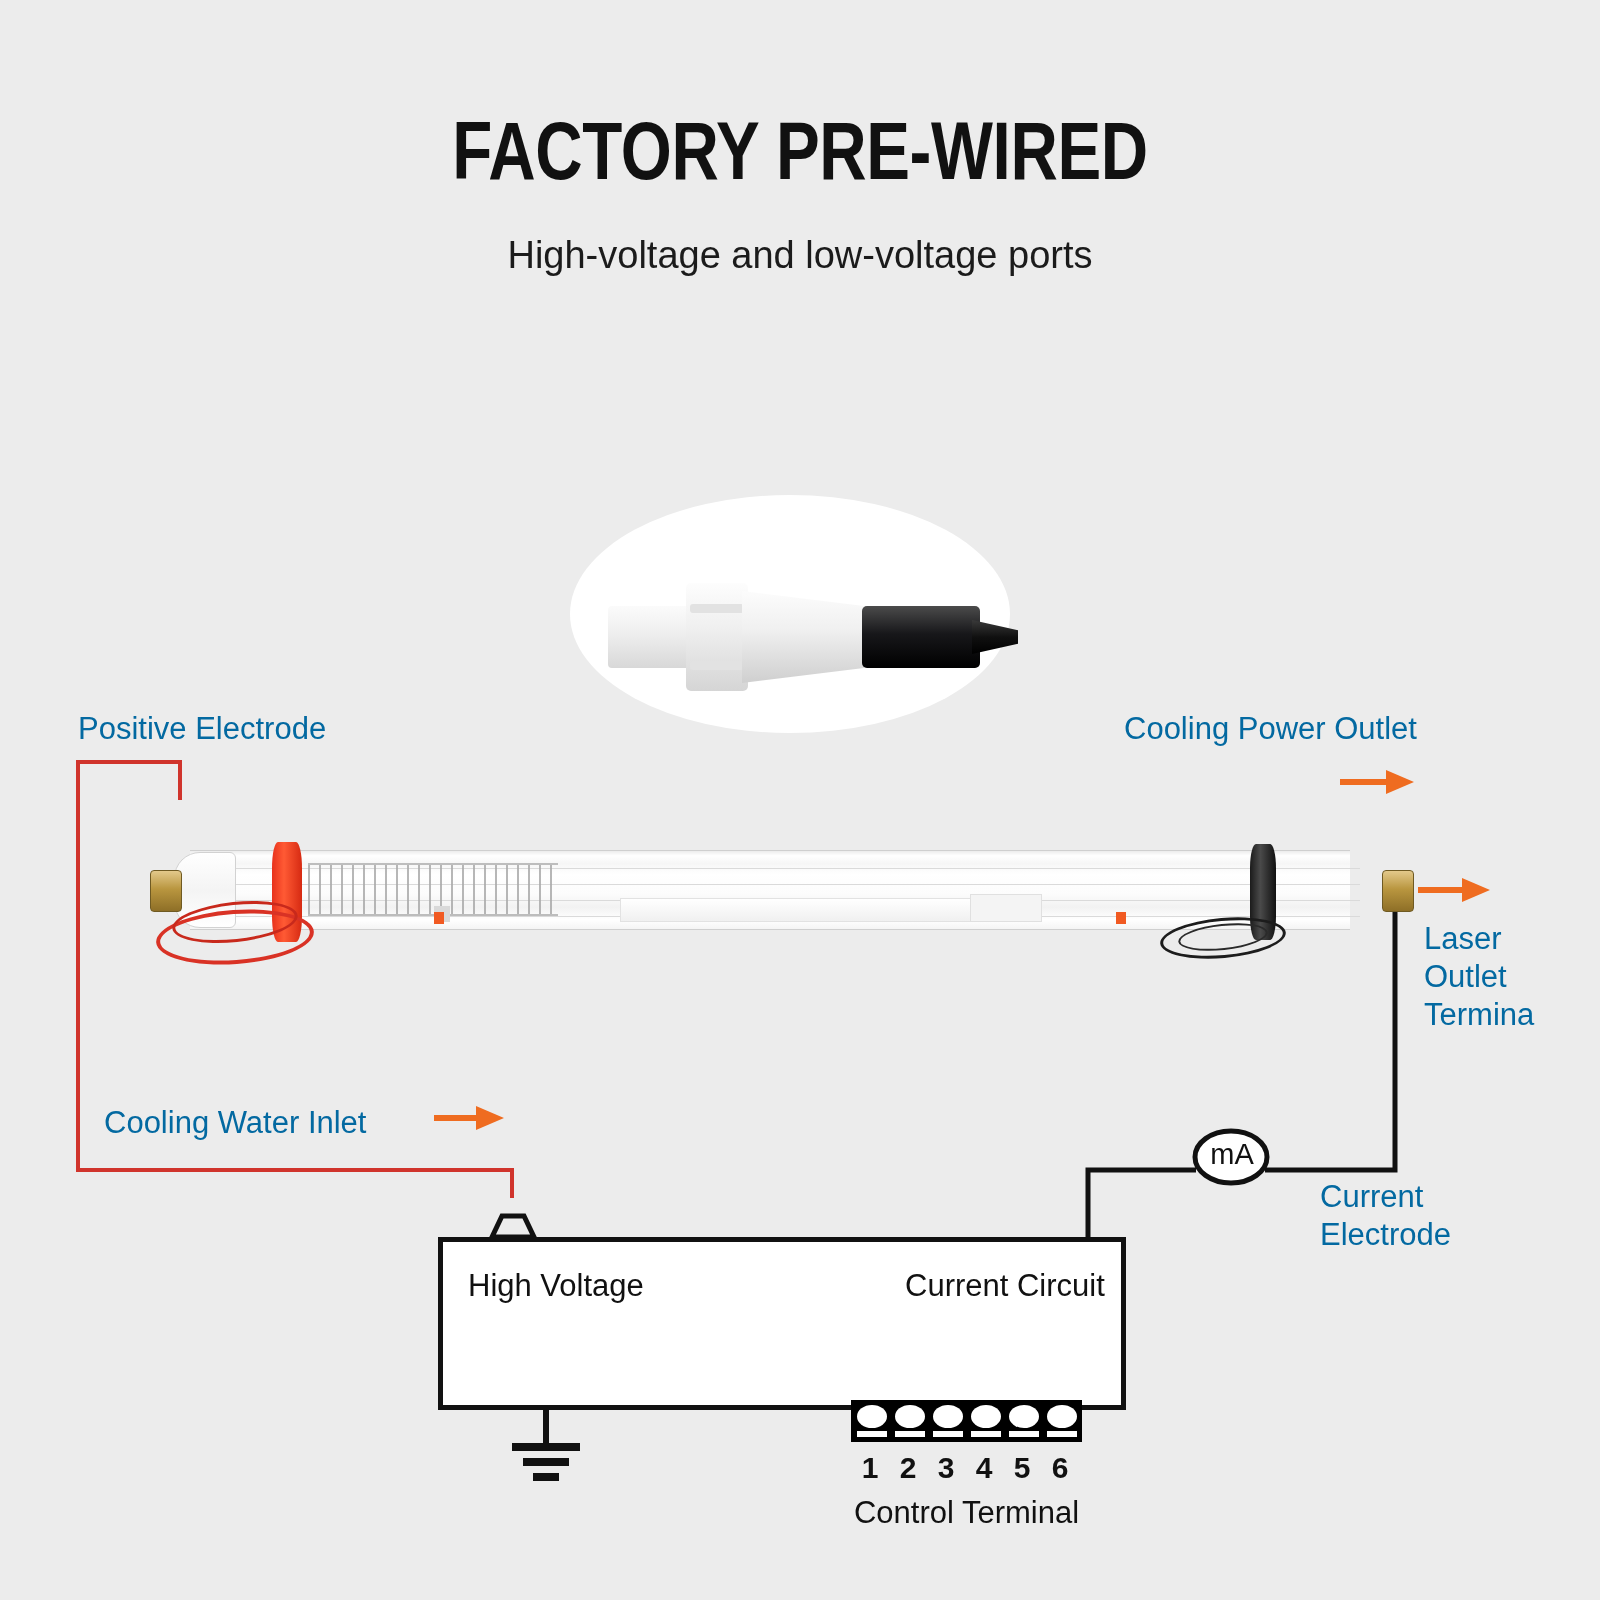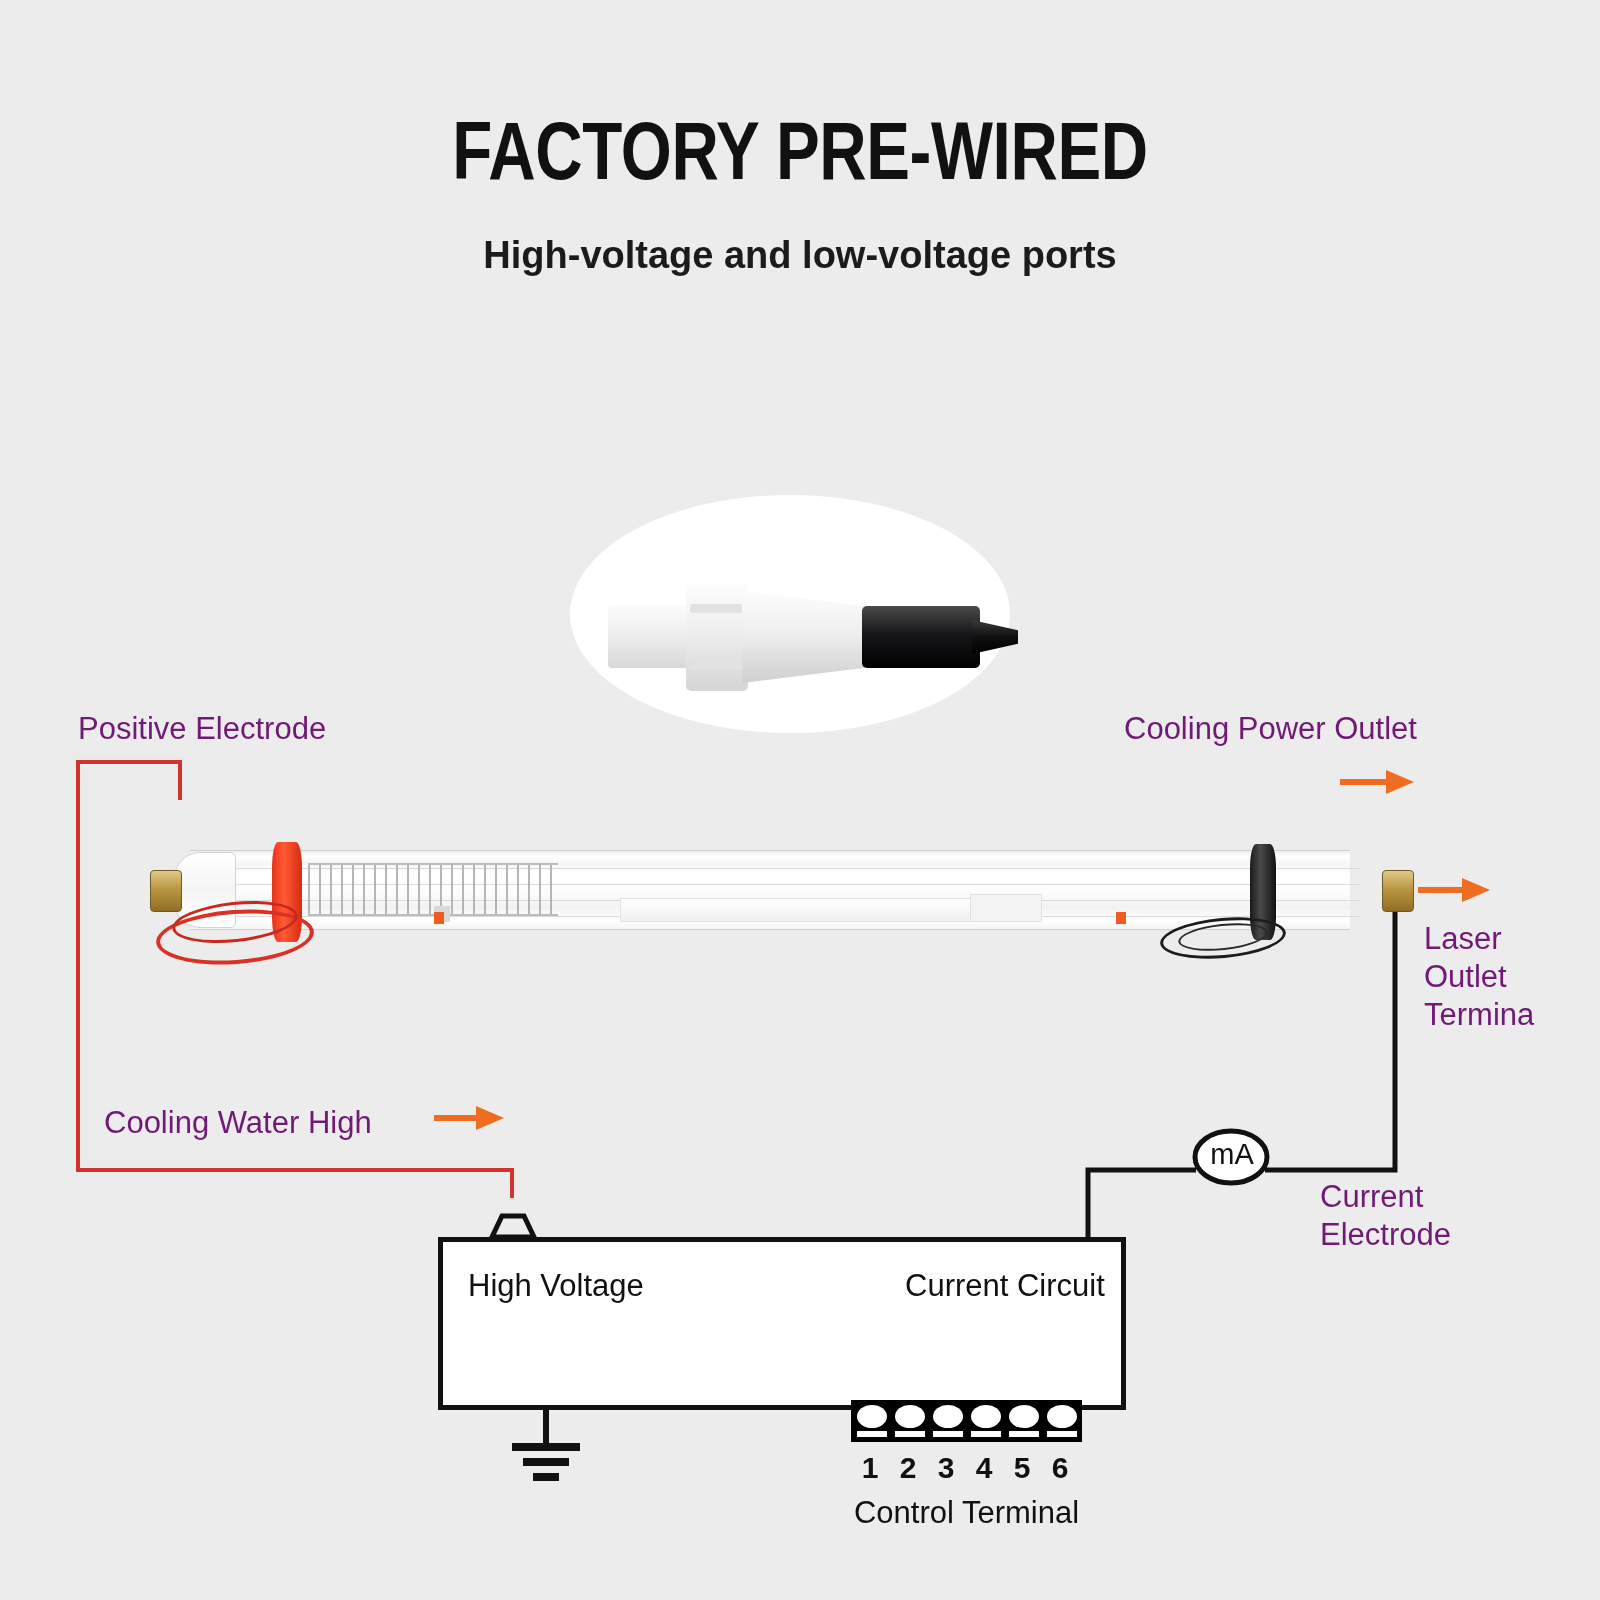--- a/index.html
+++ b/index.html
@@ -23,21 +23,21 @@
     transform: scaleX(0.80);
     transform-origin: 50% 50%;
     white-space: nowrap;
   }
   #subhead {
     position: absolute; left: 0; top: 228px; width: 1600px;
     text-align: center;
     font-size: 38px;
     line-height: 54px;
     color: #1b1b1b;
-    font-weight: 700;
+    font-weight: 400;
   }
   #subhead .ln { display: block; }
 
   
   #inset-oval {
     position: absolute; left: 570px; top: 495px;
     width: 440px; height: 238px;
     background: #ffffff;
     border-radius: 50%;
   }
@@ -163,21 +163,21 @@
     transform: rotate(-6deg);
   }
 
   
   #wires { position: absolute; left:0; top:0; width:1600px; height:1600px; }
 
   
   .lbl {
     position: absolute;
     font-size: 31px;
-    color: #701a75;
+    color: #0369a1;
     white-space: nowrap;
     line-height: 38px;
   }
 
   
   #psu-box {
     position: absolute; left: 438px; top: 1237px; width: 688px; height: 173px;
     border: 5px solid #111; background: #fff;
     box-sizing: border-box;
   }
@@ -227,21 +227,21 @@
   <div class="conn-body" id="conn-barrel"></div>
   <div class="conn-body" id="conn-hex"></div>
   <div class="conn-body" id="conn-hex-rib1"></div>
   <div class="conn-body" id="conn-hex-rib2"></div>
   <div class="conn-body" id="conn-cone"></div>
   <div class="conn-body" id="conn-black"></div>
   <div class="conn-body" id="conn-black-tip"></div>
 
   <div class="lbl" style="left:78px; top:710px;">Positive Electrode</div>
   <div class="lbl" style="left:1124px; top:710px;">Cooling Power Outlet</div>
-  <div class="lbl" style="left:104px; top:1104px;">Cooling Water High</div>
+  <div class="lbl" style="left:104px; top:1104px;">Cooling Water Inlet</div>
 
   <div class="lbl" style="left:1424px; top:920px;">Laser</div>
   <div class="lbl" style="left:1424px; top:958px;">Outlet</div>
   <div class="lbl" style="left:1424px; top:996px;">Termina</div>
 
   <div class="lbl" style="left:1320px; top:1178px;">Current</div>
   <div class="lbl" style="left:1320px; top:1216px;">Electrode</div>
 
   <svg id="wires" viewBox="0 0 1600 1600">
 

